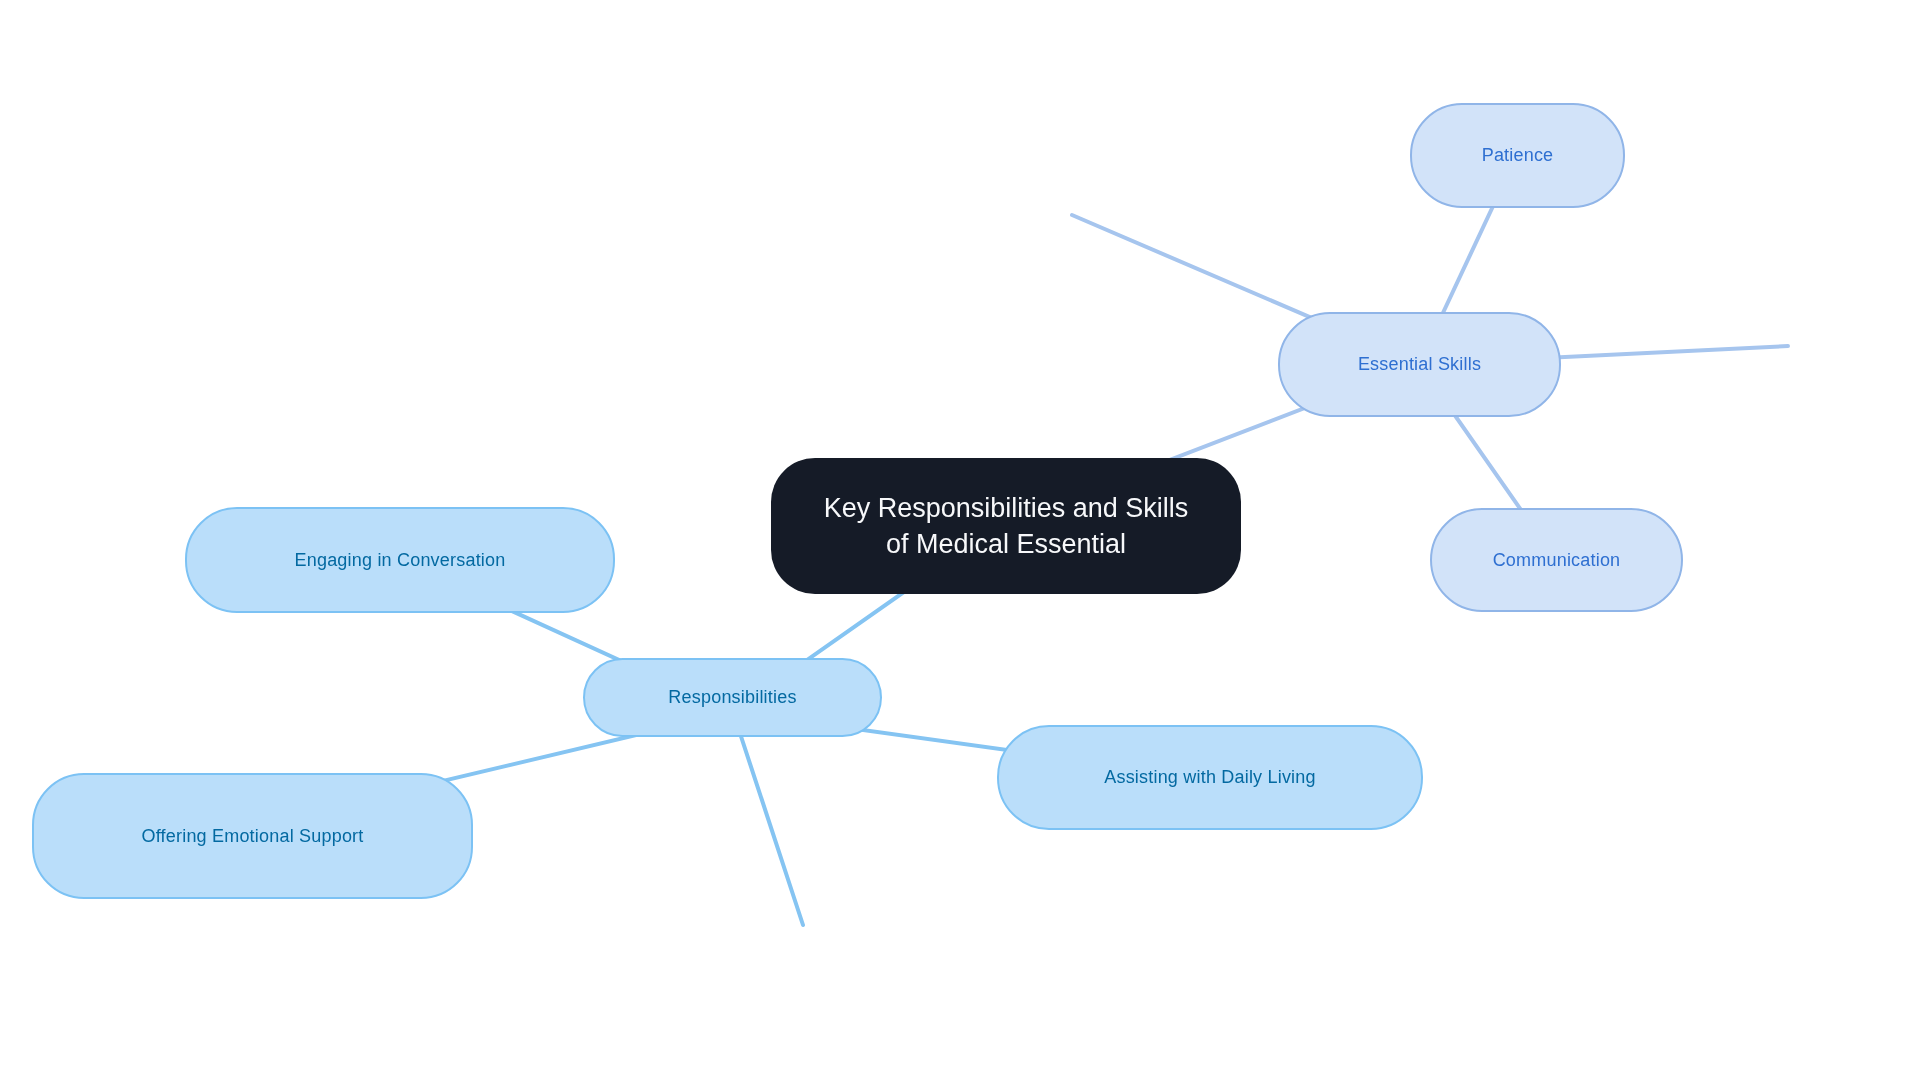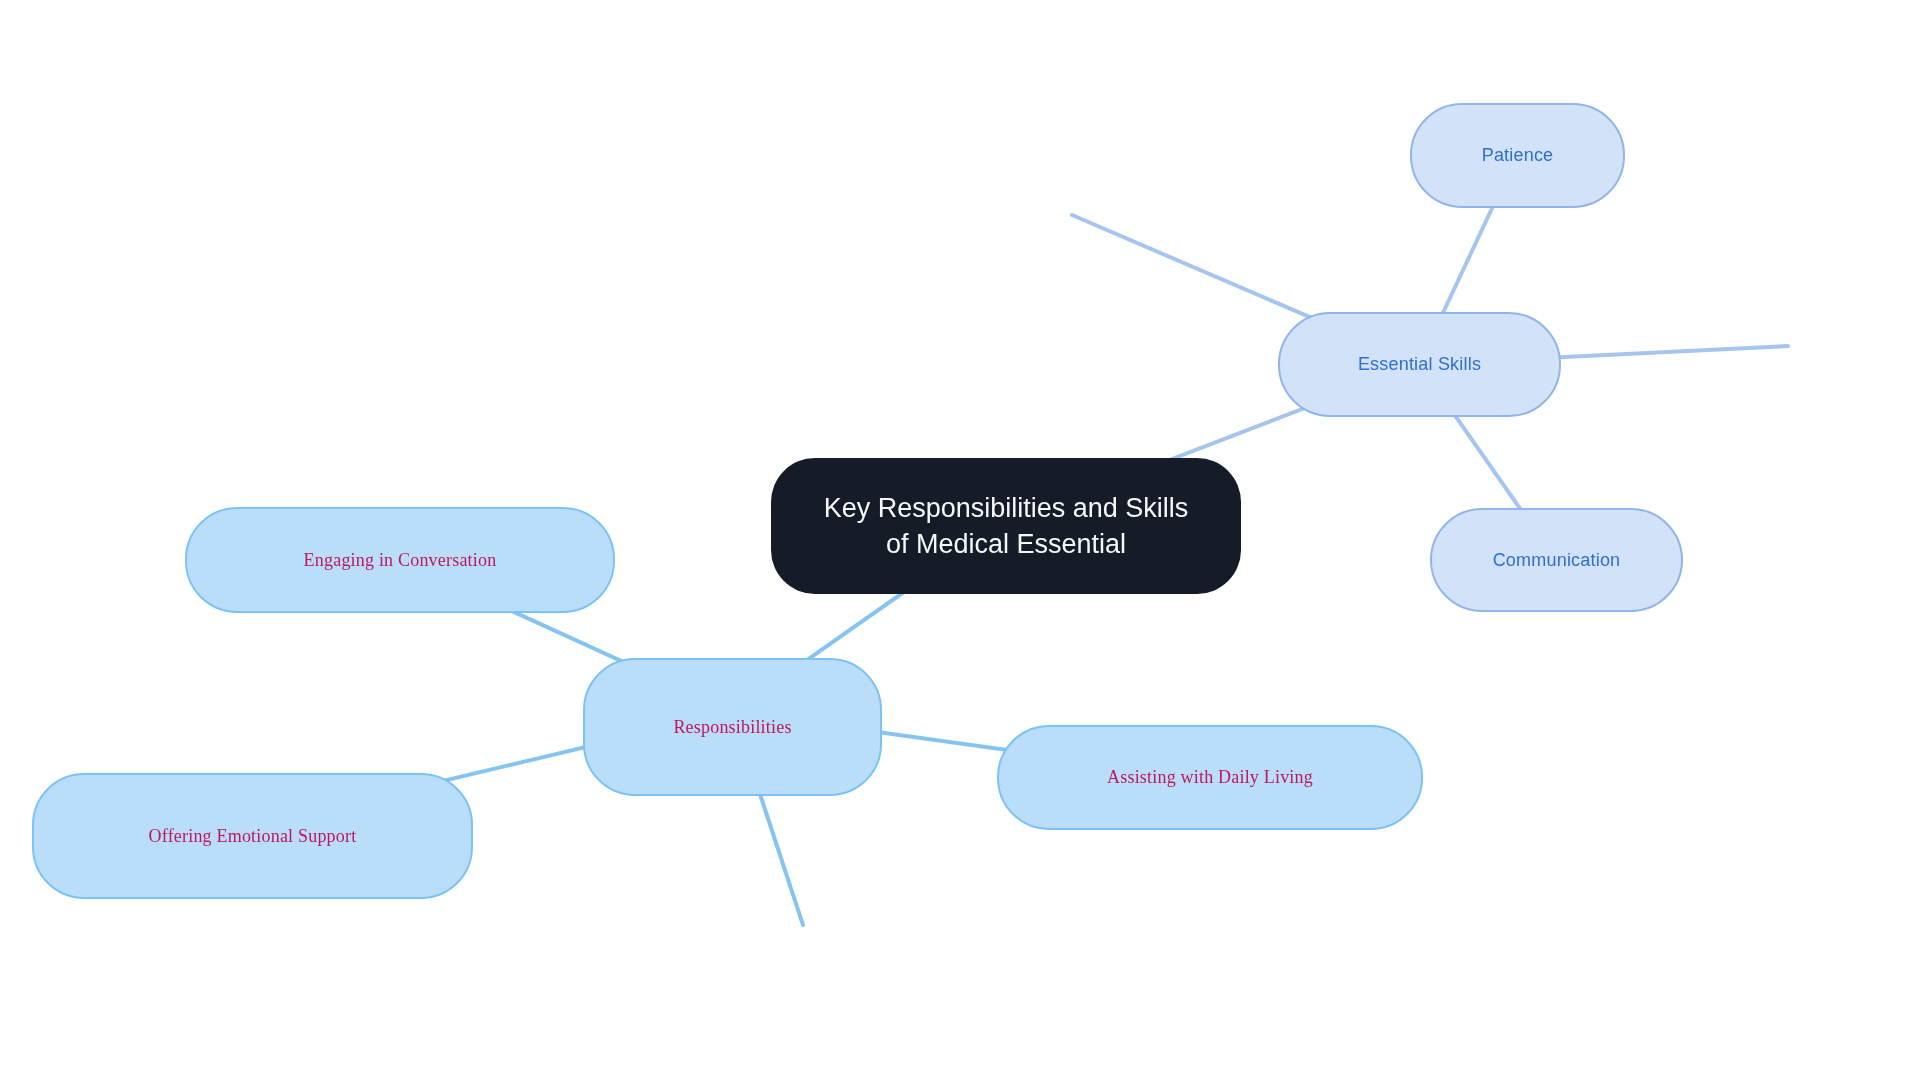--- a/index.html
+++ b/index.html
@@ -37,41 +37,40 @@
     letter-spacing: 0.2px;
   }
   .branch-a {
     background: #D2E3F9;
     border-color: #90B5E8;
     color: #2E6FD1;
   }
   .branch-b {
     background: #BADEFA;
     border-color: #7CC2F4;
-    color: #be185d;
-    font-family: Liberation Serif, serif;
+    color: #0369a1;
   }
   .root {
     background: #151B27;
     color: #F7F8FA;
     border-radius: 44px;
     font-size: 27px;
     line-height: 36px;
     flex-direction: column;
   }
   .root span { display: block; }
 
   
   .n-root        { left: 739px;  top: 458px; width: 470px; height: 136px; margin-left: 32px; }
   .n-essential   { left: 1278px; top: 312px; width: 283px; height: 105px; }
   .n-strong      { left: 872px;  top: 162px; width: 400px; height: 106px; }
   .n-patience    { left: 1410px; top: 103px; width: 215px; height: 105px; }
   .n-empathy     { left: 1680px; top: 293px; width: 217px; height: 105px; }
   .n-adapt       { left: 1430px; top: 508px; width: 253px; height: 104px; }
-  .n-resp        { left: 583px;  top: 658px; width: 299px; height: 138px; }
+  .n-resp        { left: 583px;  top: 658px; width: 299px; height: 79px; }
   .n-engaging    { left: 185px;  top: 507px; width: 430px; height: 106px; }
   .n-offering    { left: 32px;   top: 773px; width: 441px; height: 126px; }
   .n-providing   { left: 595px;  top: 872px; width: 415px; height: 105px; }
   .n-assisting   { left: 997px;  top: 725px; width: 426px; height: 105px; text-align: center; }
 
   .edge { stroke-width: 4; stroke-linecap: round; }
 </style>
 </head>
 <body>
 

